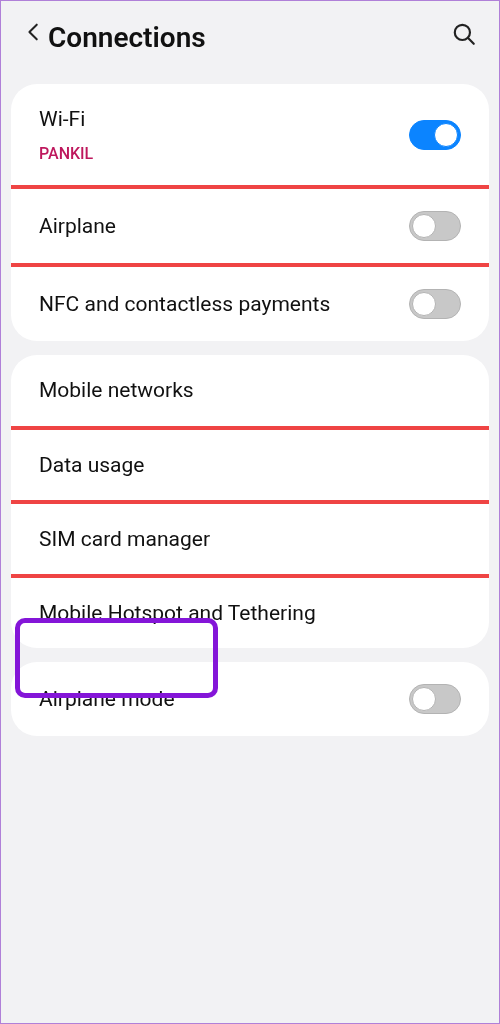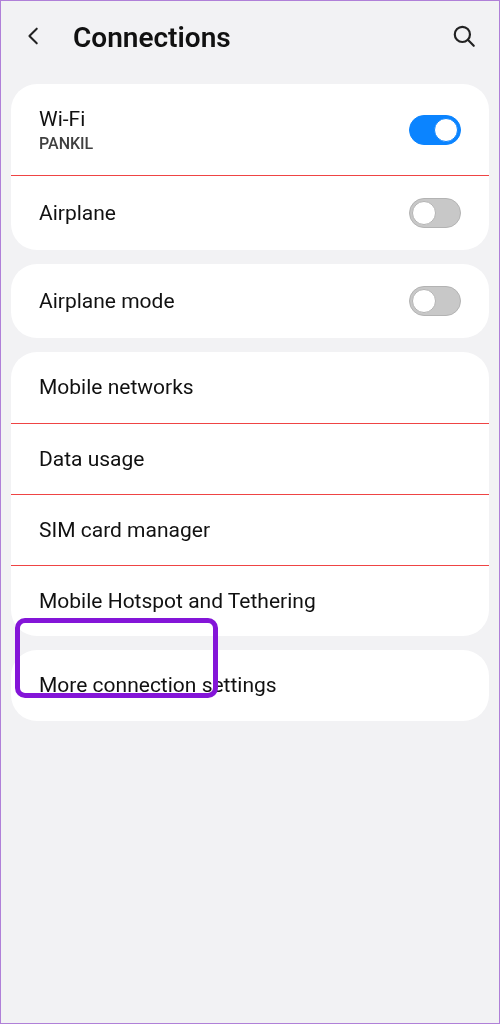--- a/index.html
+++ b/index.html
@@ -6,58 +6,58 @@
     body {
       width: 500px;
       height: 1024px;
       background: #f2f2f4;
       font-family: -apple-system, BlinkMacSystemFont, 'Segoe UI', Roboto, sans-serif;
       border: 1px solid #b080d8;
       overflow: hidden;
     }
     .header {
       display: flex;
-      align-items: center;
+      align-items: flex-start;
       padding: 20px 22px 16px 22px;
-      gap: 28px;
+      gap: 3px;
     }
     .back-icon svg { width: 22px; height: 22px; }
     .title {
       font-size: 28px;
       font-weight: 600;
       color: #111;
       flex: 1;
     }
     .search-icon svg { width: 26px; height: 26px; }
     .card {
       background: #ffffff;
       border-radius: 26px;
       margin: 14px 10px;
       padding: 0;
       overflow: hidden;
     }
     .row {
       display: flex;
       align-items: center;
       padding: 22px 28px;
-      border-bottom: 1px solid #ef4444;
+      border-bottom: 4px solid #ef4444;
       min-height: 70px;
     }
     .row:last-child { border-bottom: none; }
     .row-text { flex: 1; }
     .row-title {
       font-size: 21px;
       color: #111;
       line-height: 1.25;
     }
     .row-sub {
       font-size: 16px;
-      color: #404040;
+      color: #be185d;
       font-weight: 500;
-      margin-top: 2px;
+      margin-top: 12px;
     }
     .toggle {
       position: relative;
       width: 52px;
       height: 30px;
       background: #c8c8c8;
       border-radius: 999px;
       flex-shrink: 0;
       border: 1px solid #b3b3b3;
     }
@@ -116,26 +116,23 @@
         </div>
   </div>
   <div class="row">
     <div class="row-text">
           <div class="row-title">Airplane</div>
         </div>
     <div class="toggle">
           <div class="toggle-thumb"></div>
         </div>
   </div>
-</div>
-
-<div class="card">
   <div class="row">
     <div class="row-text">
-          <div class="row-title">Airplane mode</div>
+          <div class="row-title">NFC and contactless payments</div>
         </div>
     <div class="toggle">
           <div class="toggle-thumb"></div>
         </div>
   </div>
 </div>
 
 <div class="card">
   <div class="row">
     <div class="row-text">
@@ -155,20 +152,24 @@
   <div class="row">
     <div class="row-text">
           <div class="row-title">Mobile Hotspot and Tethering</div>
         </div>
   </div>
 </div>
 
 <div class="card">
   <div class="row">
     <div class="row-text">
-          <div class="row-title">More connection settings</div>
+          <div class="row-title">Airplane mode</div>
+        </div>
+    <div class="toggle">
+          <div class="toggle-thumb"></div>
         </div>
   </div>
 </div>
+
 
 <div class="highlight" style="top:617px;left:14px;width:203px;height:80px"></div>
 
 </div>
 
 </body></html>

